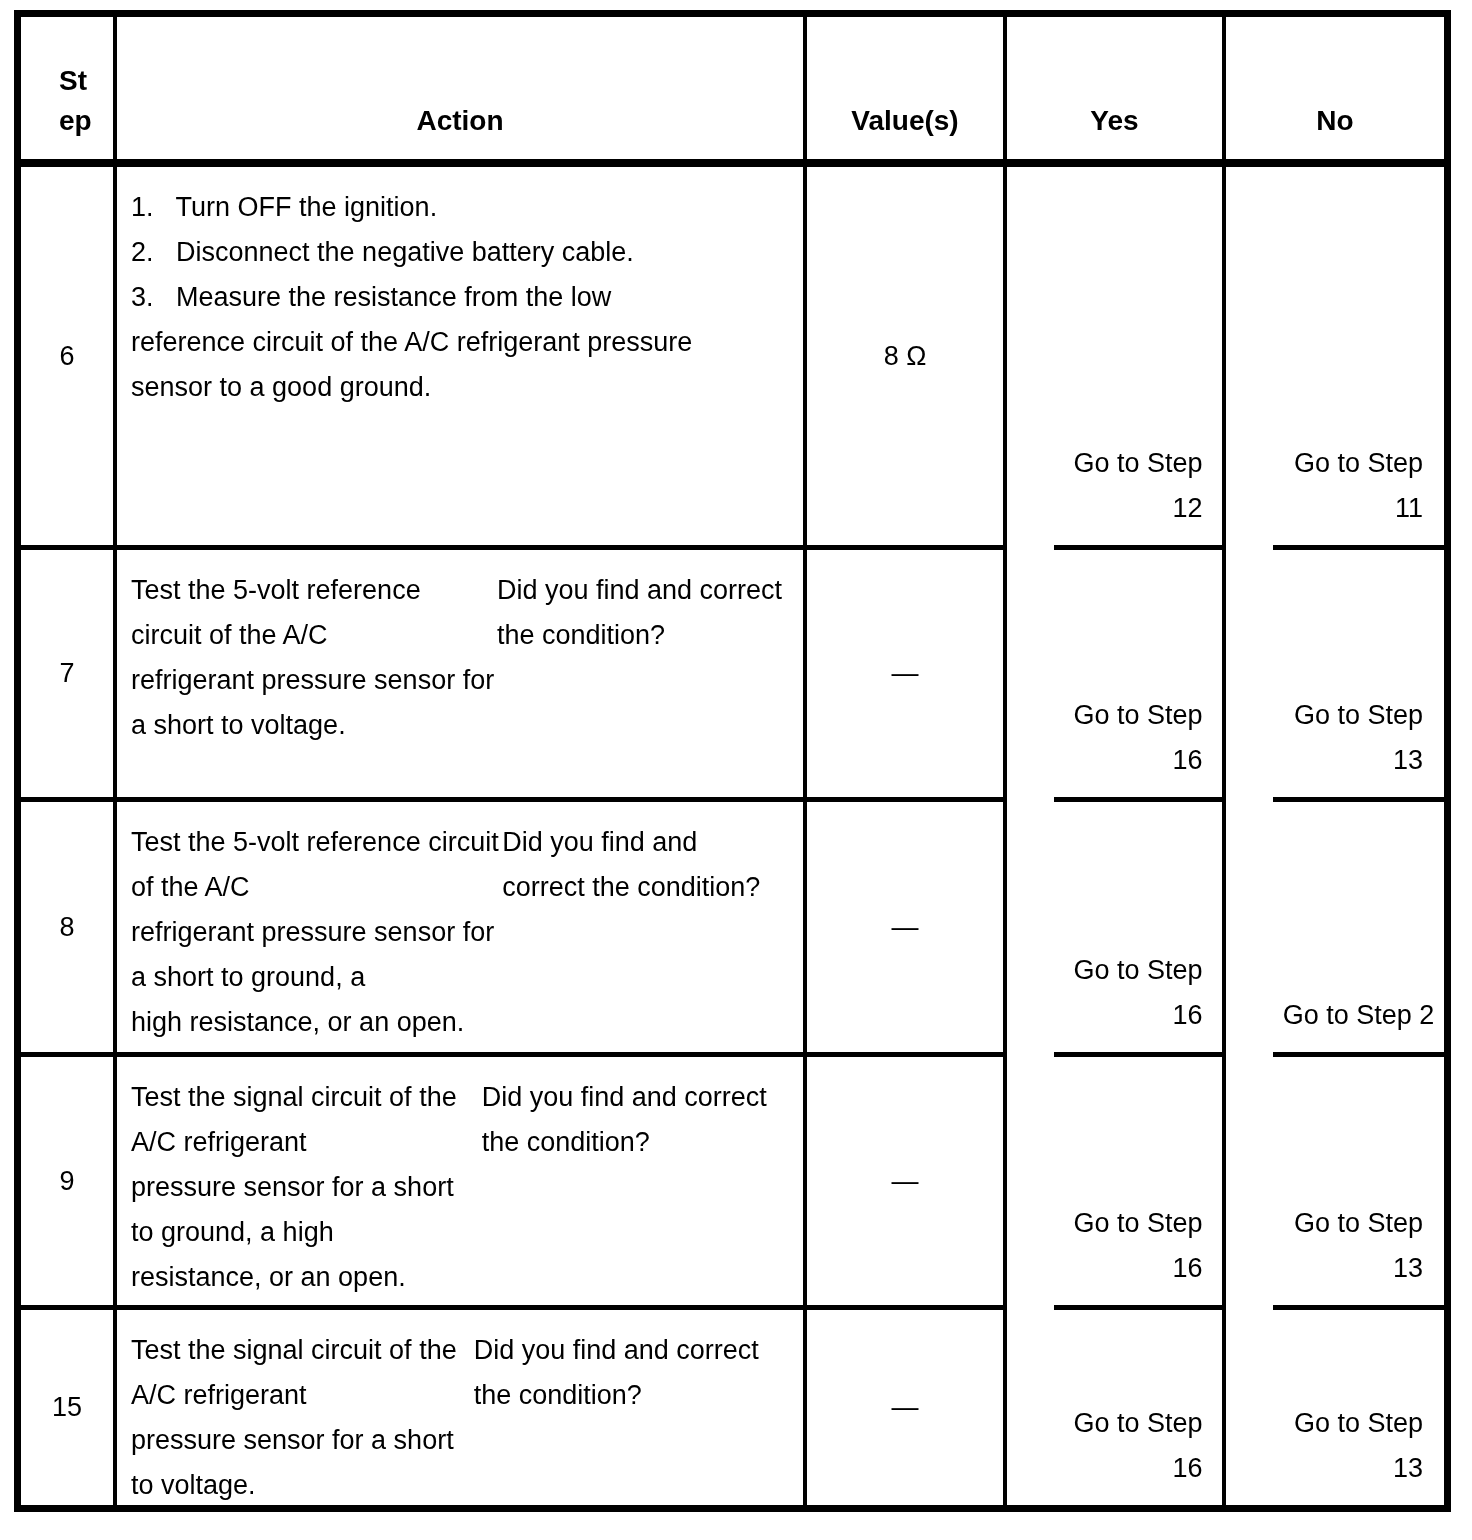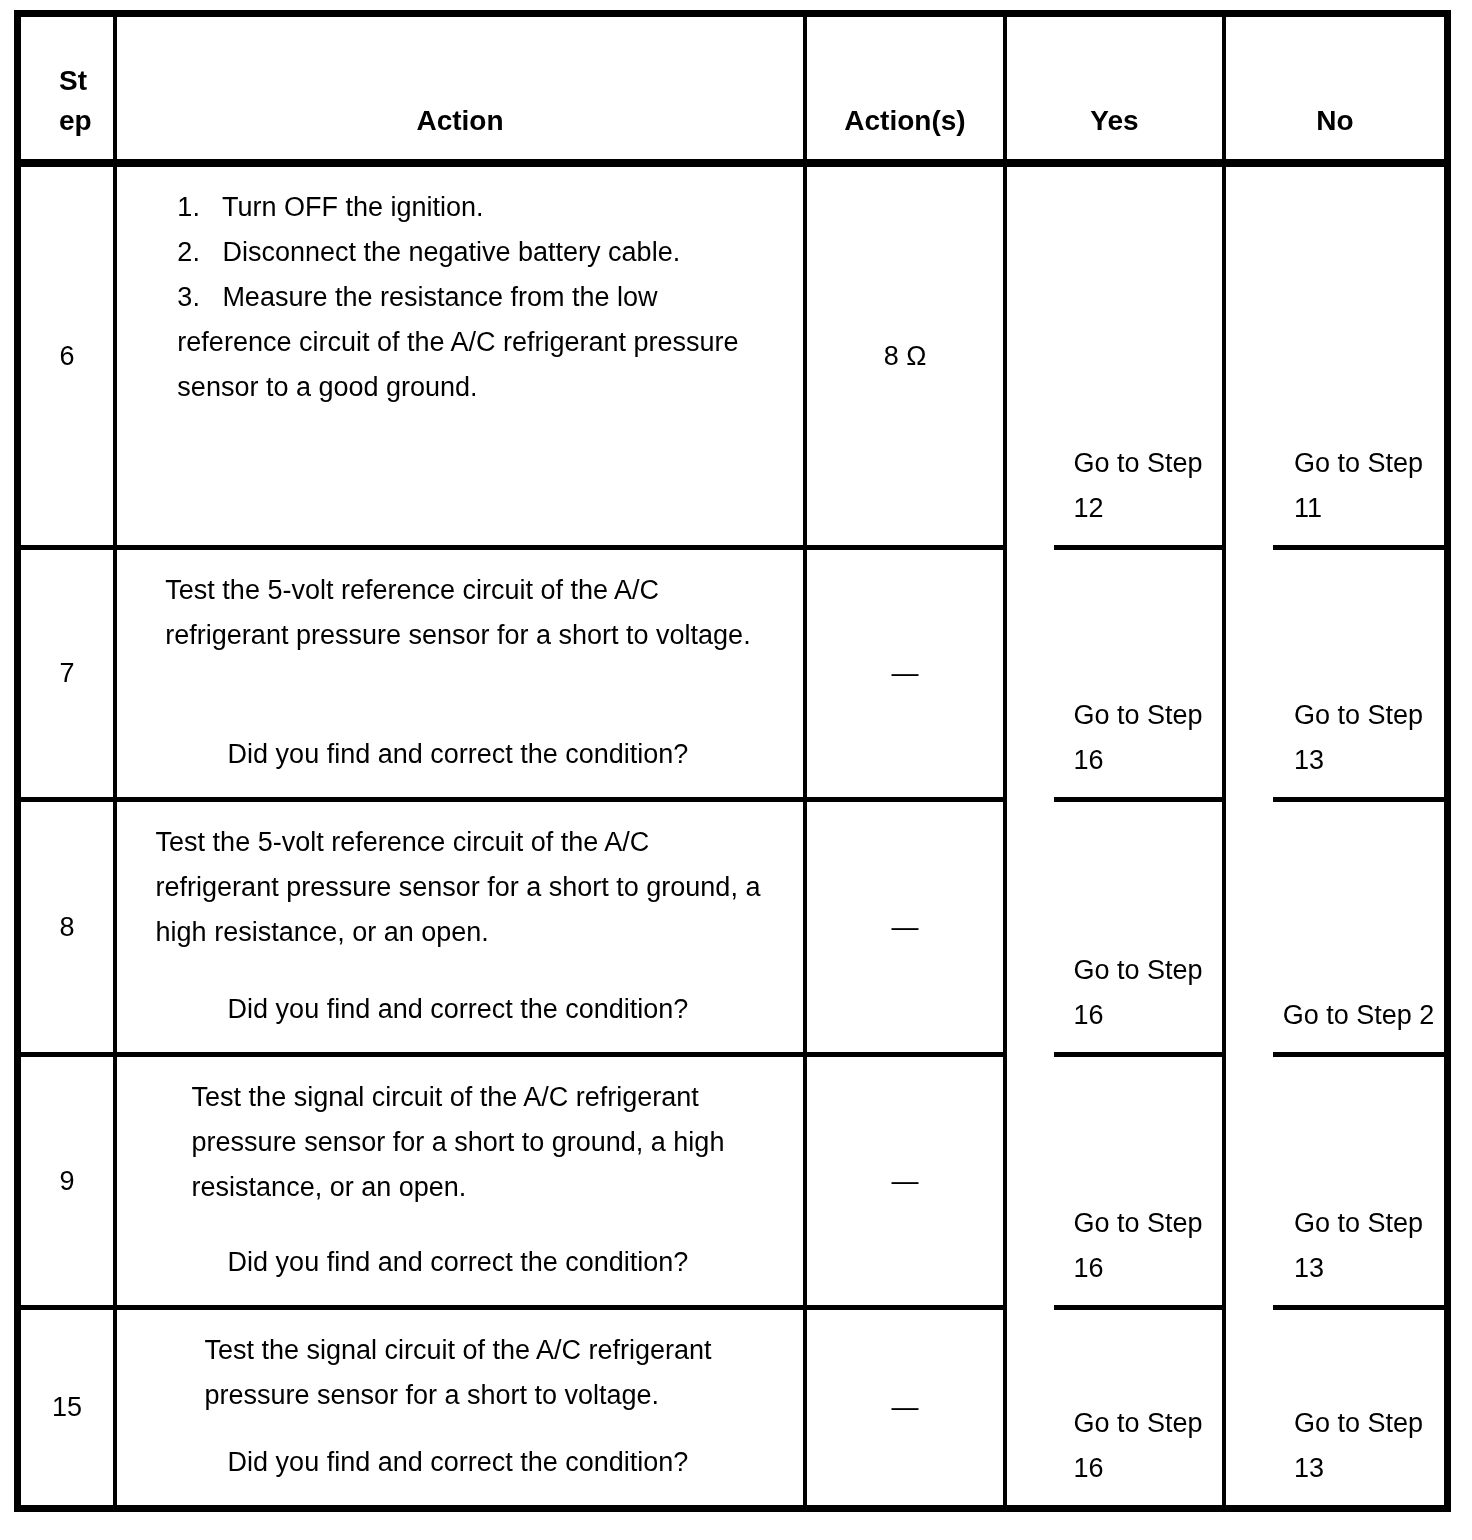--- a/index.html
+++ b/index.html
@@ -59,53 +59,52 @@
     padding-left: 38px;
     text-align: left;
   }
   .step-cell {
     display: flex;
     align-items: center;
     justify-content: center;
   }
   .action-cell {
     display: flex;
-    flex-direction: column;
+    flex-direction: row;
     justify-content: space-between;
     padding: 18px 18px 20px 14px;
-    align-items: center;
   }
   .value-cell {
     display: flex;
     align-items: center;
     justify-content: center;
     text-align: center;
   }
   .yesno-cell {
     display: flex;
     flex-direction: column;
     justify-content: flex-end;
     align-items: center;
-    text-align: left;
+    text-align: right;
     padding-bottom: 14px;
     margin-left: 47px;
   }
   .pre { white-space: pre-line; }
 </style>
 </head>
 <body>
 
 <div class="page">
   <div class="dtable">
 
     <div class="trow header-row">
       <div class="cell step-head pre">St
 ep</div>
       <div class="cell">Action</div>
-      <div class="cell">Action(s)</div>
+      <div class="cell">Value(s)</div>
       <div class="cell">Yes</div>
       <div class="cell last-col">No</div>
     </div>
 
     <div class="trow">
       <div class="cell step-cell">
         <span>6</span>
       </div>
       <div class="cell action-cell">
         <div class="pre">1.&nbsp;&nbsp; Turn OFF the ignition.

